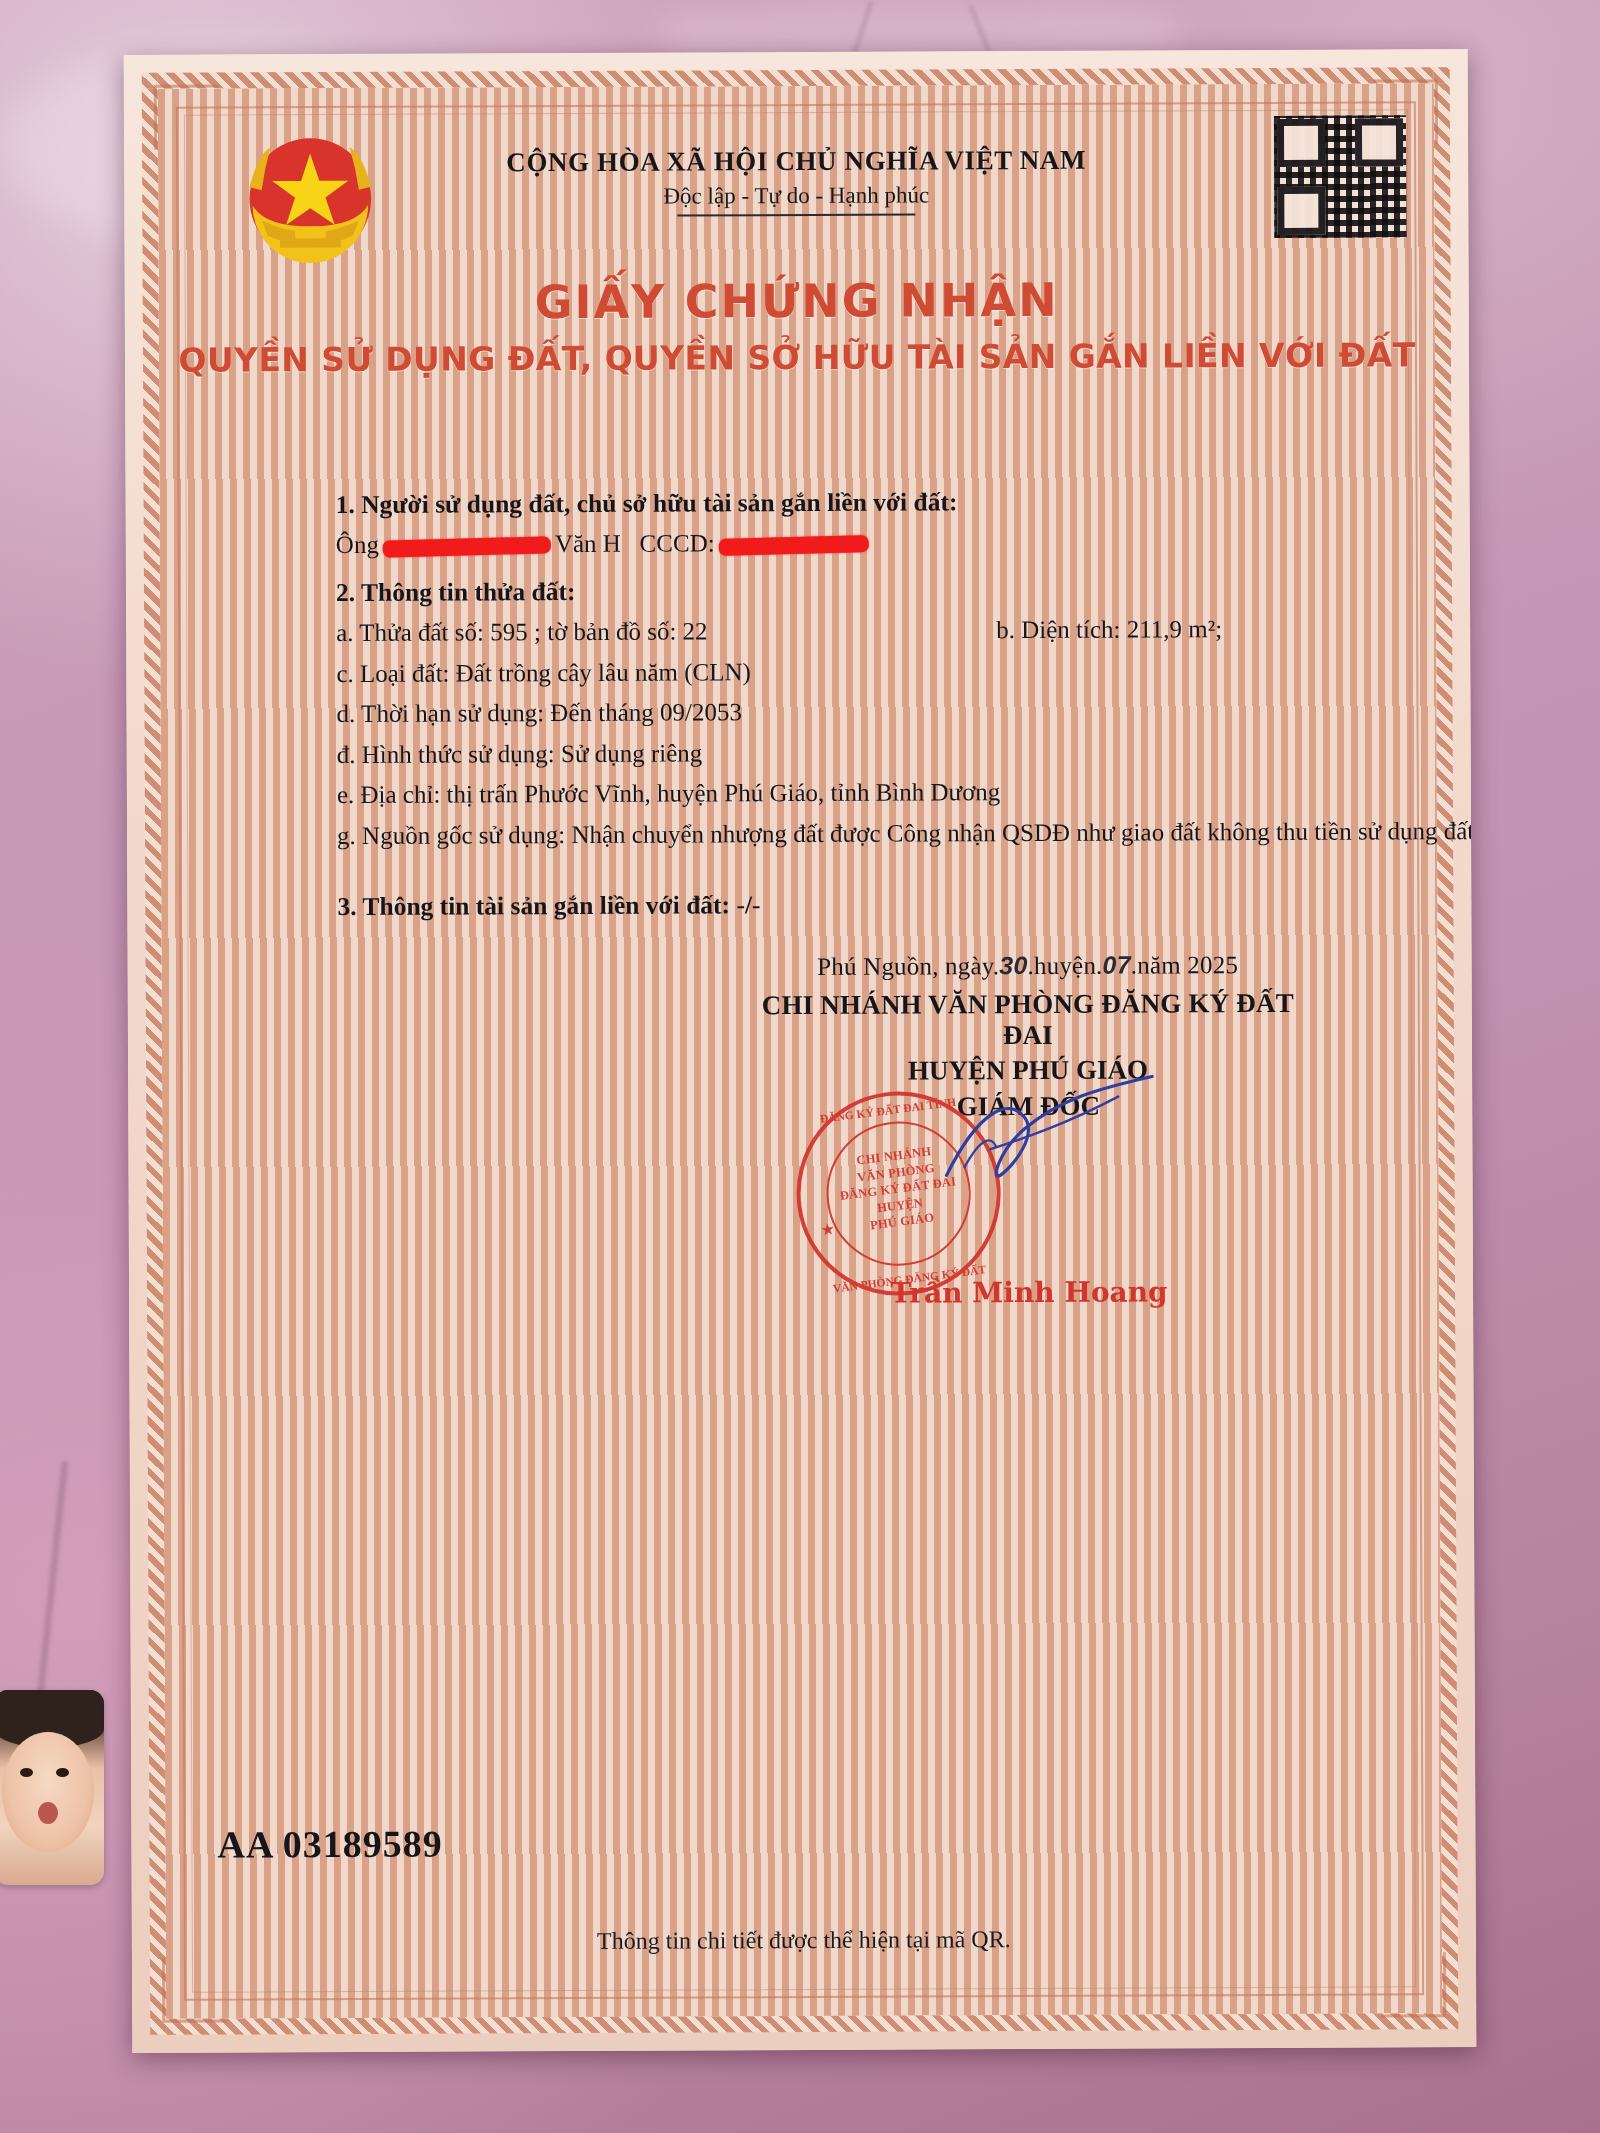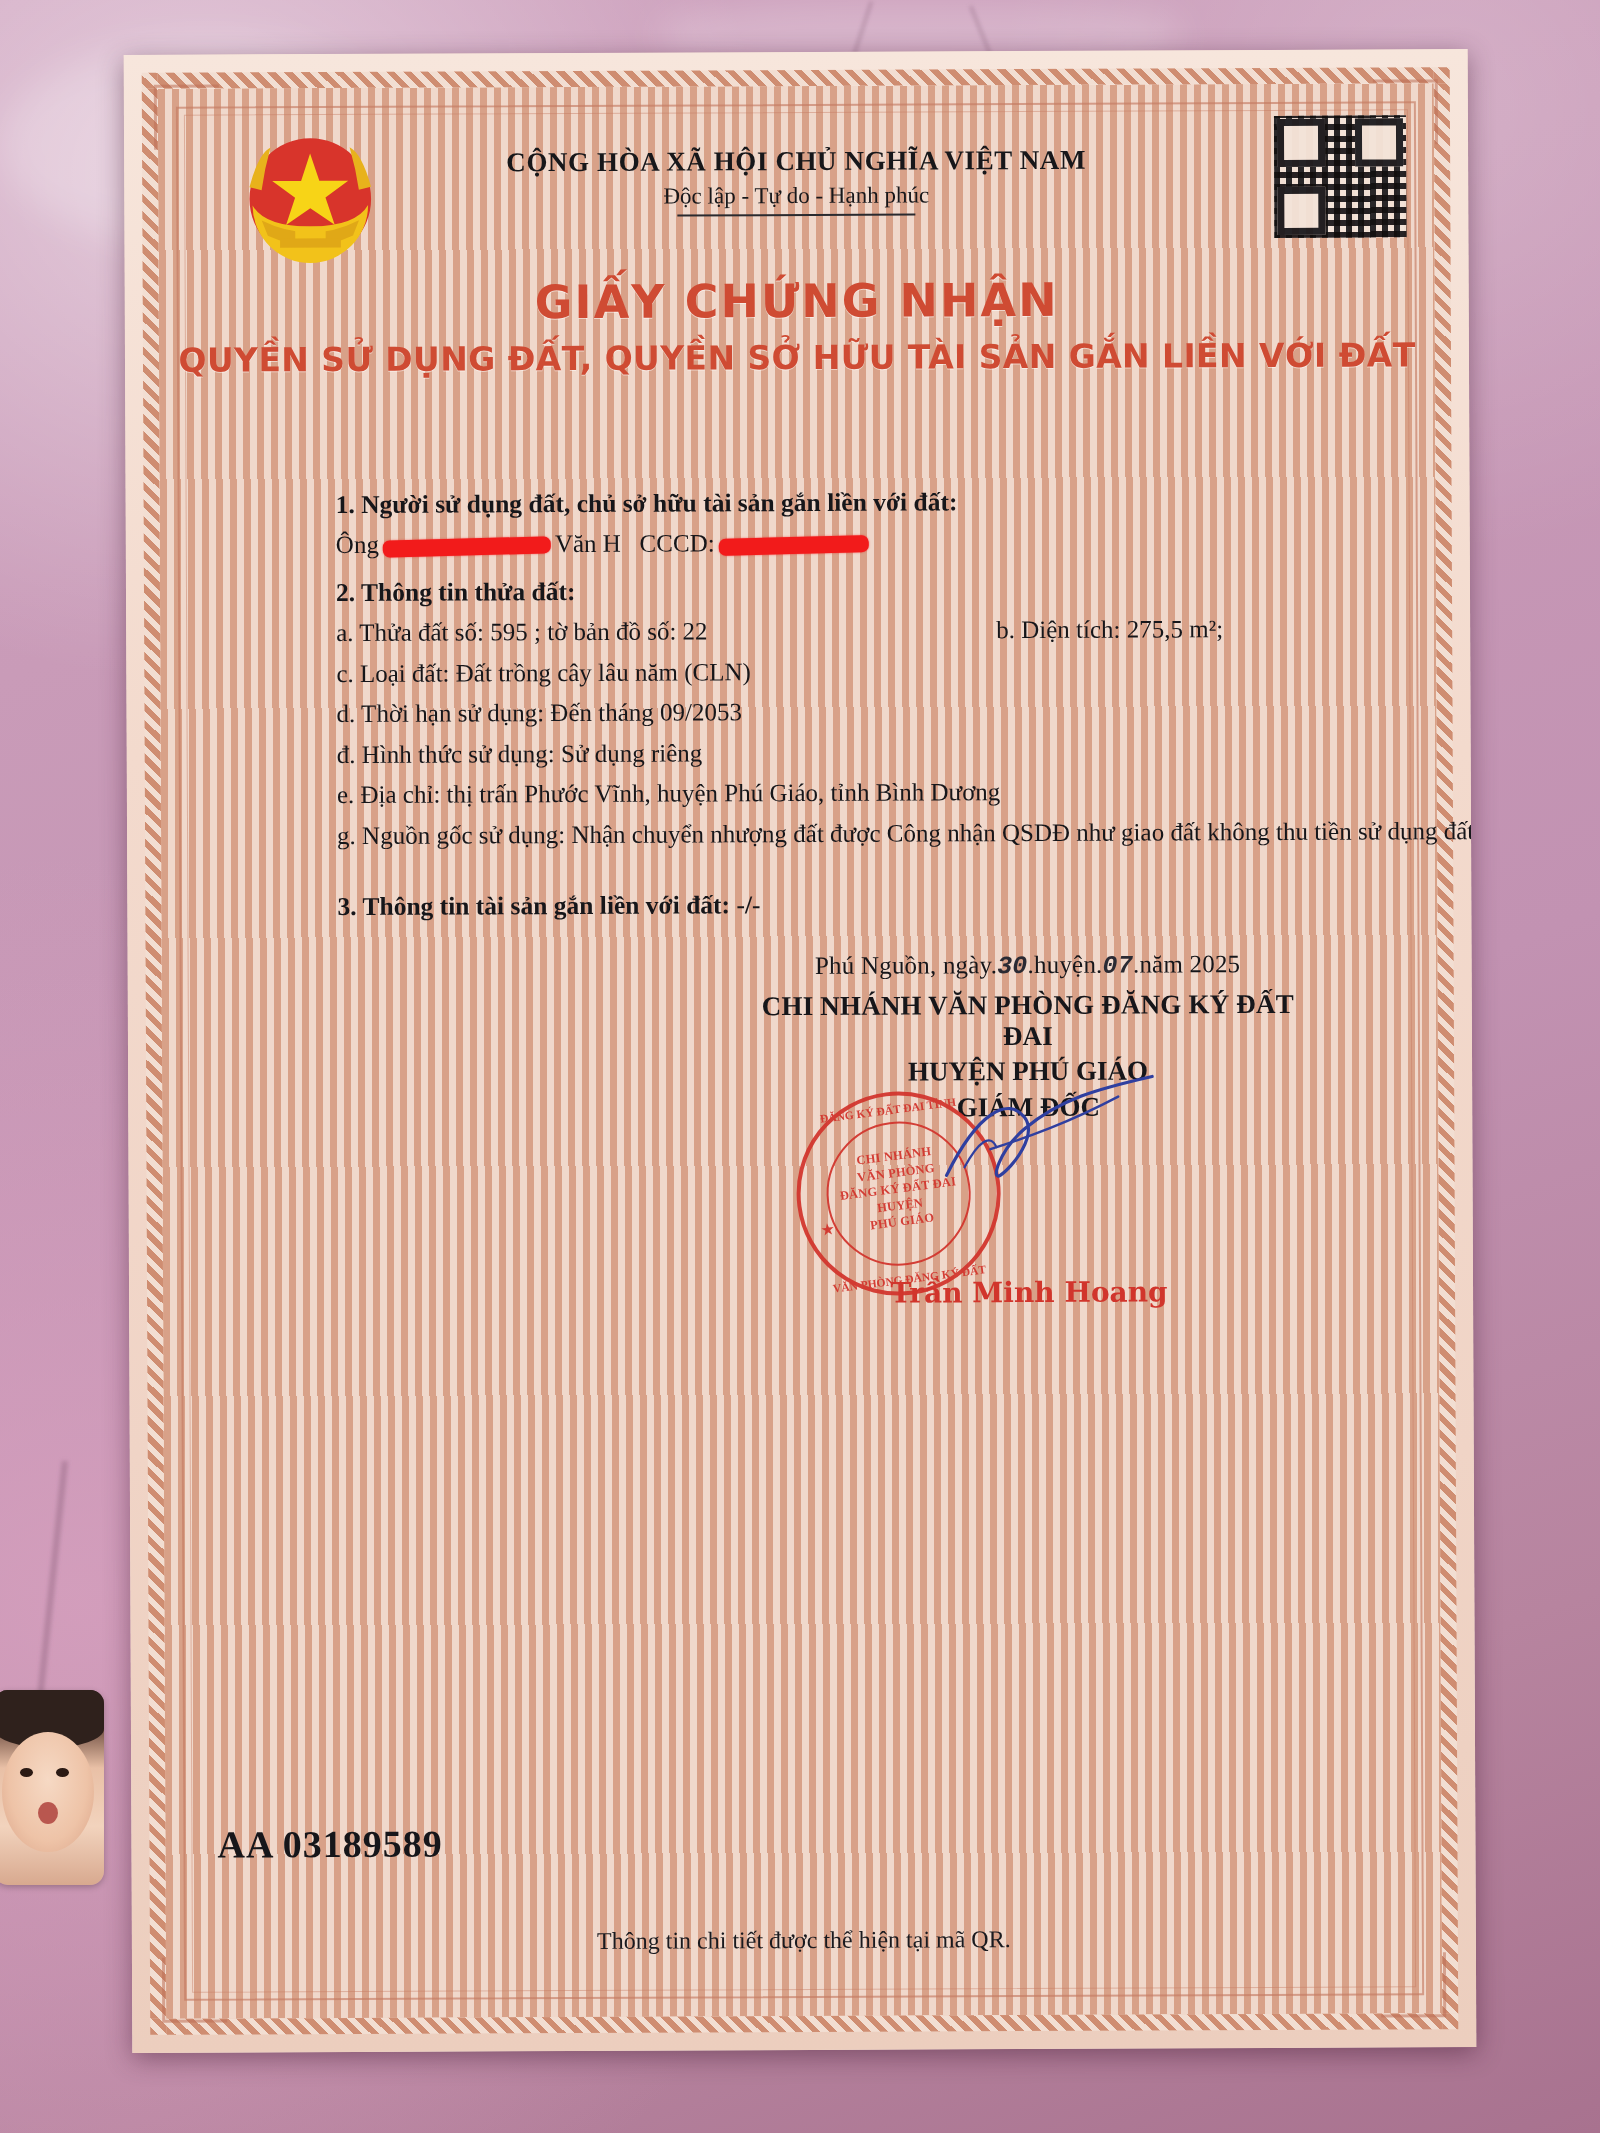--- a/index.html
+++ b/index.html
@@ -313,21 +313,21 @@
     top: 900px;
     width: 560px;
     text-align: center;
     color: #16161a;
   }
   .sign .place {
     font-size: 25px;
     letter-spacing: .2px;
   }
   .sign .place .hand {
-    font-family: Liberation Mono, monospace;
+    font-family: Liberation Sans, sans-serif;
     font-style: italic;
     font-weight: bold;
     color: #2a2a33;
     border-bottom: 1px dotted transparent;
   }
   .sign .org {
     margin-top: 9px;
     font-size: 27px;
     font-weight: bold;
     letter-spacing: .2px;
@@ -499,21 +499,21 @@
           &nbsp;&nbsp;<span>CCCD:</span><span class="redact r2"></span>
         </div>
 
         <div class="sec-head" style="margin-top:6px;">2. Thông tin thửa đất:</div>
 
         <div class="row-2col">
           <div class="c1">
             <span>a. Thửa đất số: 595</span>
             <span>; tờ bản đồ số: 22</span>
           </div>
-          <div>b. Diện tích: 275,5 m²;</div>
+          <div>b. Diện tích: 211,9 m²;</div>
         </div>
         <div class="row">c. Loại đất: Đất trồng cây lâu năm (CLN)</div>
         <div class="row">d. Thời hạn sử dụng: Đến tháng 09/2053</div>
         <div class="row">đ. Hình thức sử dụng: Sử dụng riêng</div>
         <div class="row">e. Địa chỉ: thị trấn Phước Vĩnh, huyện Phú Giáo, tỉnh Bình Dương</div>
         <div class="row">g. Nguồn gốc sử dụng: Nhận chuyển nhượng đất được Công nhận QSDĐ như giao đất không thu tiền sử dụng đất</div>
 
         <div class="sec3">3. Thông tin tài sản gắn liền với đất: -/-</div>
       </div>
 

